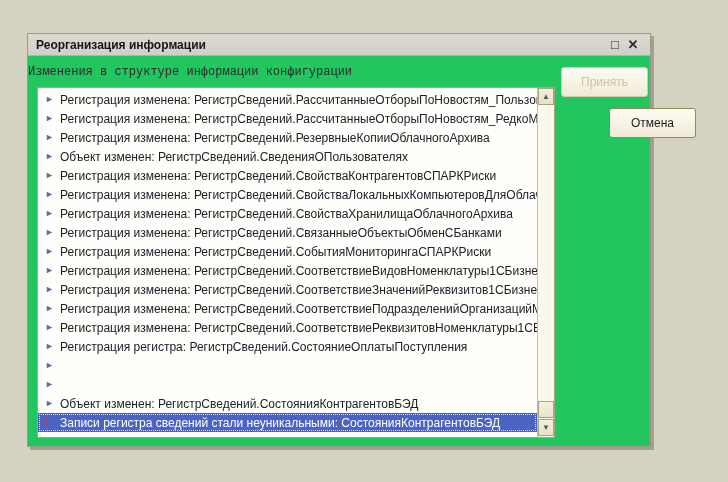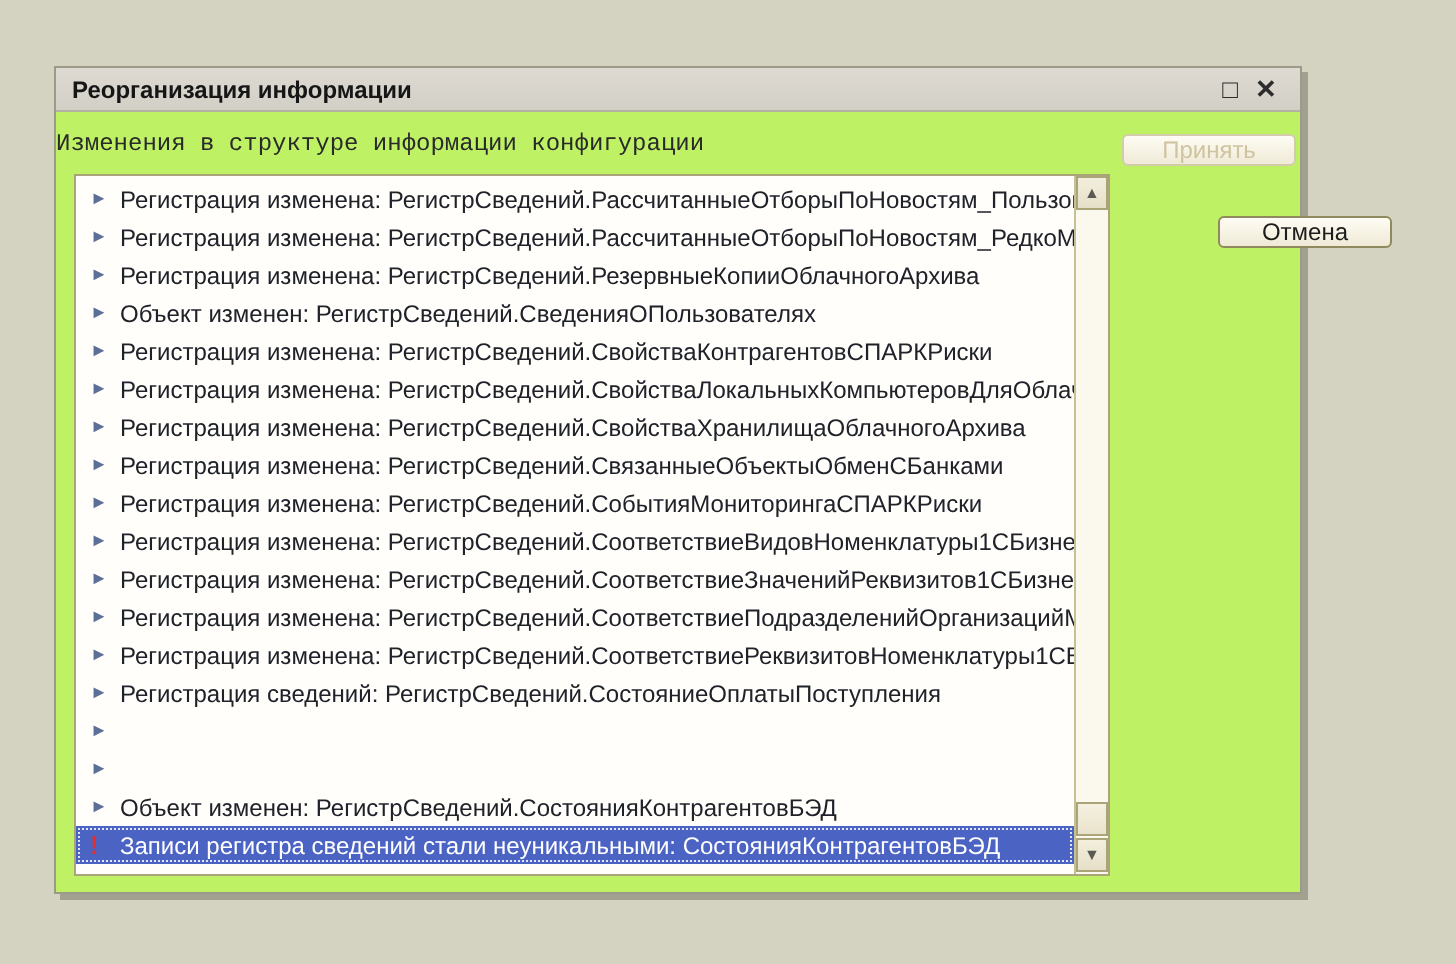--- a/index.html
+++ b/index.html
@@ -7,21 +7,21 @@
   body {
     background: #d4d2c0;
     font-family: "Liberation Sans", sans-serif;
     position: relative;
     overflow: hidden;
   }
   .window {
     position: absolute;
     left: 27px; top: 33px;
     width: 624px; height: 414px;
-    background: #bef264;
+    background: #22c55e;
     border: 1px solid #9c9a88;
     box-shadow: 3px 3px 0 rgba(120,118,105,0.55);
   }
   .titlebar {
     height: 22px;
     background: linear-gradient(#dedad2, #d2cfc6);
     border-bottom: 1px solid #b3b1a3;
     display: flex;
     align-items: center;
     padding: 0 8px;
@@ -110,21 +110,21 @@
   .sb-thumb {
     position: absolute;
     left: 0; bottom: 19px;
     width: 16px; height: 17px;
     background: linear-gradient(#f5f1e0, #e9e3cc);
     border: 1px solid #aaa478;
   }
   .btn {
     position: absolute;
     left: 533px;
-    width: 87px; height: 16px;
+    width: 87px; height: 30px;
     border-radius: 3px;
     font-family: "Liberation Sans", sans-serif;
     font-size: 12px;
     display: flex; align-items: center; justify-content: center;
     background: linear-gradient(#fefcf4, #f0ead6);
     cursor: default;
   }
   .btn-accept {
     top: 33px;
     border: 1px solid #d2ccab;
@@ -199,21 +199,21 @@
         <div class="row">
           <span class="marker triangle-icon">►</span>
           <span>Регистрация изменена: РегистрСведений.СоответствиеПодразделенийОрганизацийМага...</span>
         </div>
         <div class="row">
           <span class="marker triangle-icon">►</span>
           <span>Регистрация изменена: РегистрСведений.СоответствиеРеквизитовНоменклатуры1СБизн...</span>
         </div>
         <div class="row">
           <span class="marker triangle-icon">►</span>
-          <span>Регистрация сведений: РегистрСведений.СостояниеОплатыПоступления</span>
+          <span>Регистрация регистра: РегистрСведений.СостояниеОплатыПоступления</span>
         </div>
         <div class="row">
           <span class="marker triangle-icon">►</span>
         </div>
         <div class="row">
           <span class="marker triangle-icon">►</span>
         </div>
         <div class="row">
           <span class="marker triangle-icon">►</span>
           <span>Объект изменен: РегистрСведений.СостоянияКонтрагентовБЭД</span>

